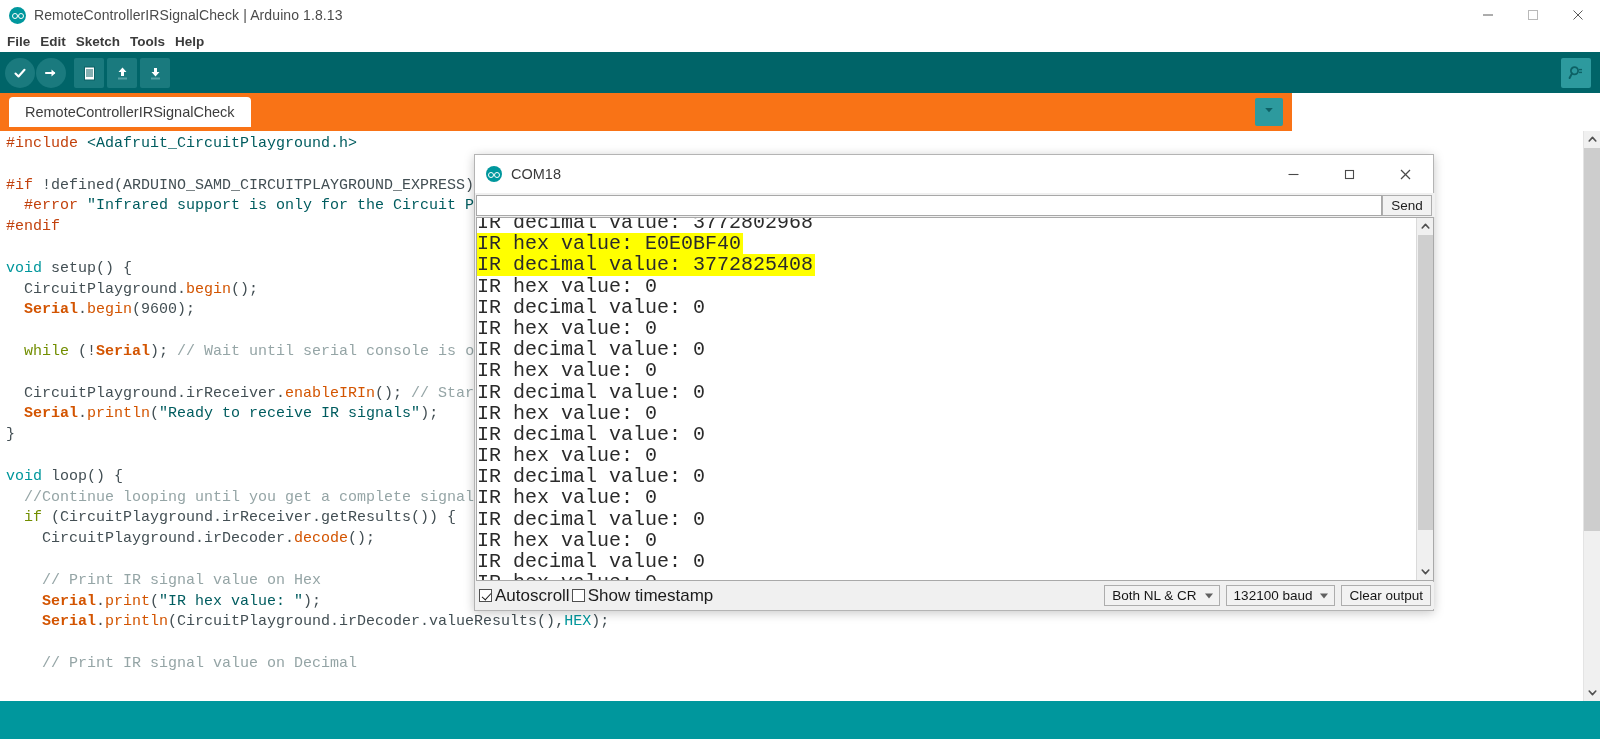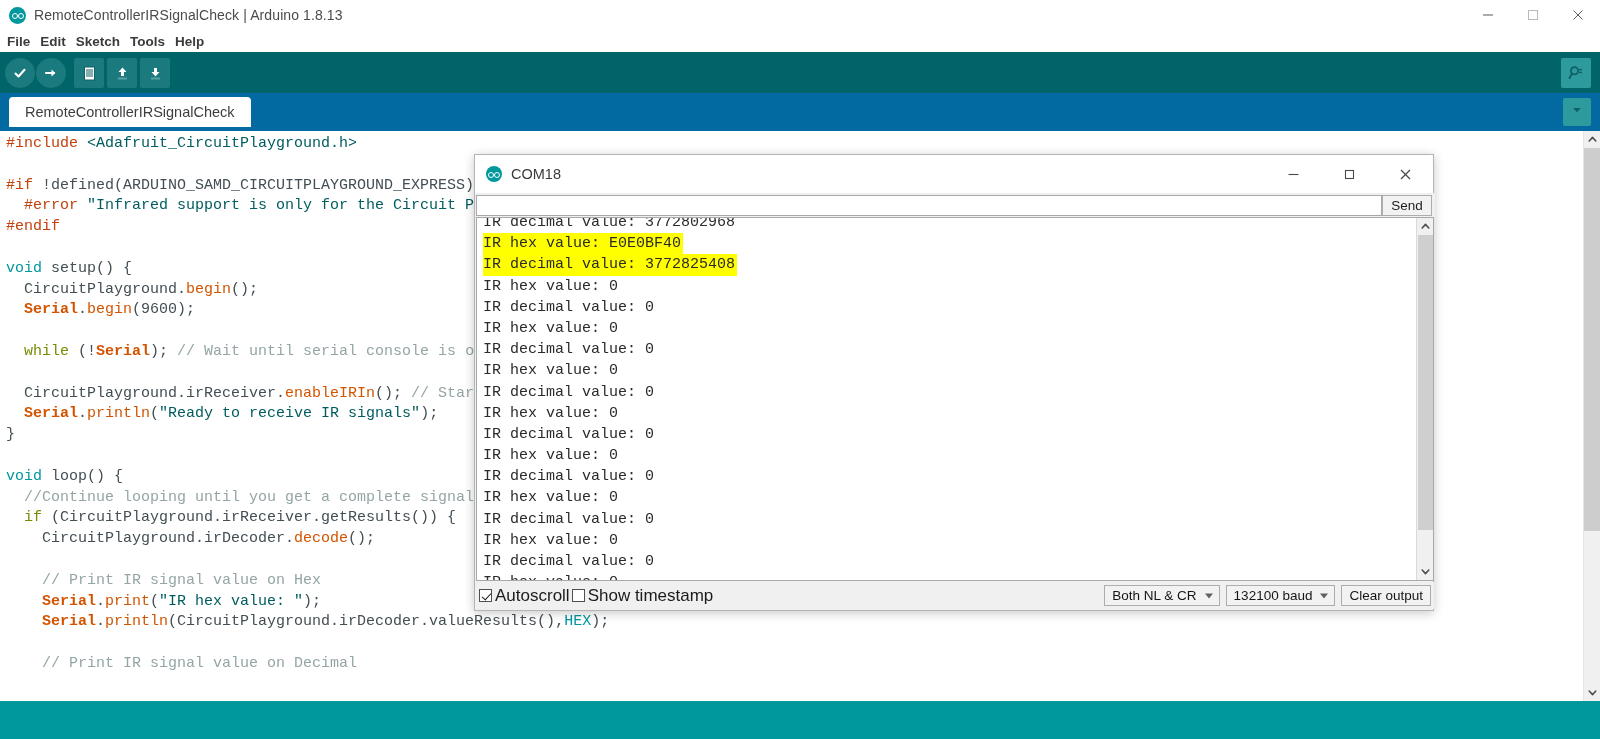--- a/index.html
+++ b/index.html
@@ -88,22 +88,22 @@
   .tool-verify  { left: 5px; }
   .tool-upload  { left: 36px; }
   .tool-new     { left: 74px; }
   .tool-open    { left: 107px; }
   .tool-save    { left: 140px; }
   .tool-serial  { right: 9px; background: #2d9a9e; border-radius: 2px; }
 
   
   .tabstrip {
     position: absolute; top: 93px; left: 0;
-    width: 1600px; height: 38px;
-    background: #0369a1;
+    width: 1292px; height: 38px;
+    background: #f97316;
   }
   .tab {
     position: absolute; left: 9px; top: 4px;
     height: 30px;
     padding: 0 16px;
     background: #ffffff;
     border-radius: 4px 4px 0 0;
     display: flex; align-items: center;
     font-size: 14.5px; color: #3d3d3d;
     white-space: nowrap;
@@ -233,25 +233,24 @@
   .sm-output {
     position: absolute; top: 62px; left: 1px;
     width: 958px; height: 364px;
     background: #ffffff;
     border: 1px solid #a9a9a9;
     overflow: hidden;
   }
   .sm-lines {
     position: absolute; top: -6px; left: 0;
     font-family: "Liberation Mono", "DejaVu Sans Mono", monospace;
-    font-size: 15px;
+    font-size: 20px;
     line-height: 21.2px;
     color: #2b2b2b;
     white-space: pre;
-    padding-left: 6px;
   }
   .sm-line { height: 21.2px; }
   .sm-line.hl { background: #ffff00; display: inline-block; padding-right: 2px; }
   .hlwrap { display: block; height: 21.2px; }
 
   .sm-vscroll {
     position: absolute; top: 0; right: 0;
     width: 17px; height: 362px;
     background: #f0f0f0;
     border-left: 1px solid #dadada;

